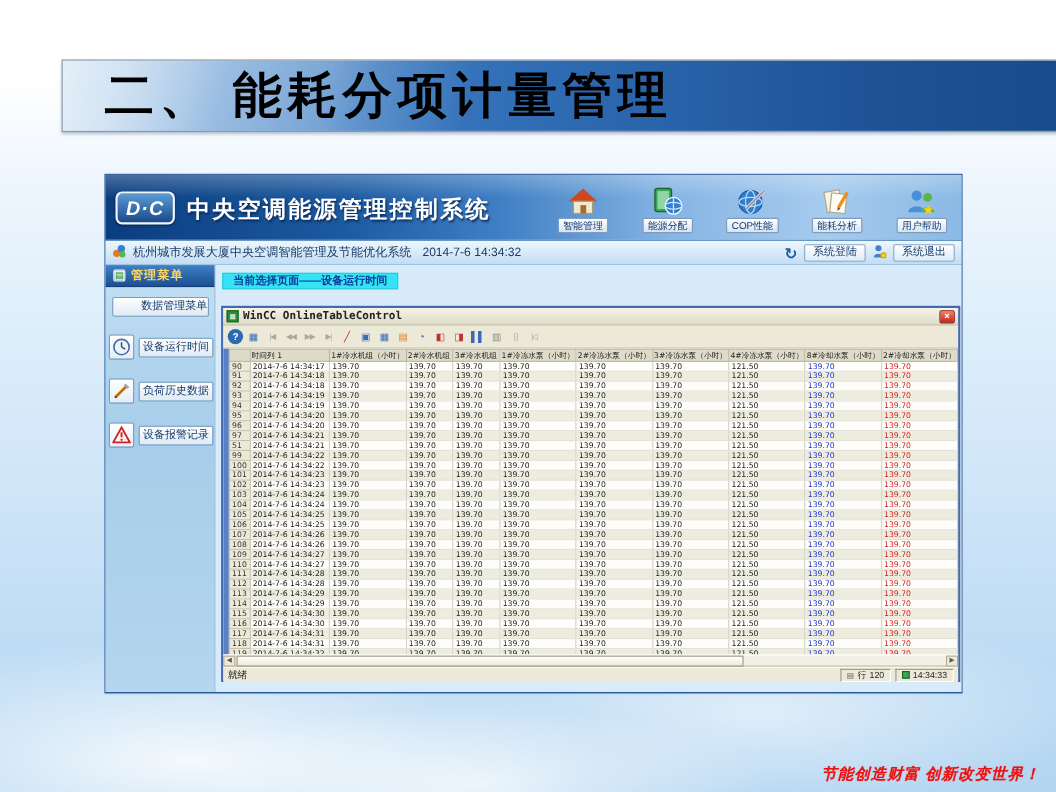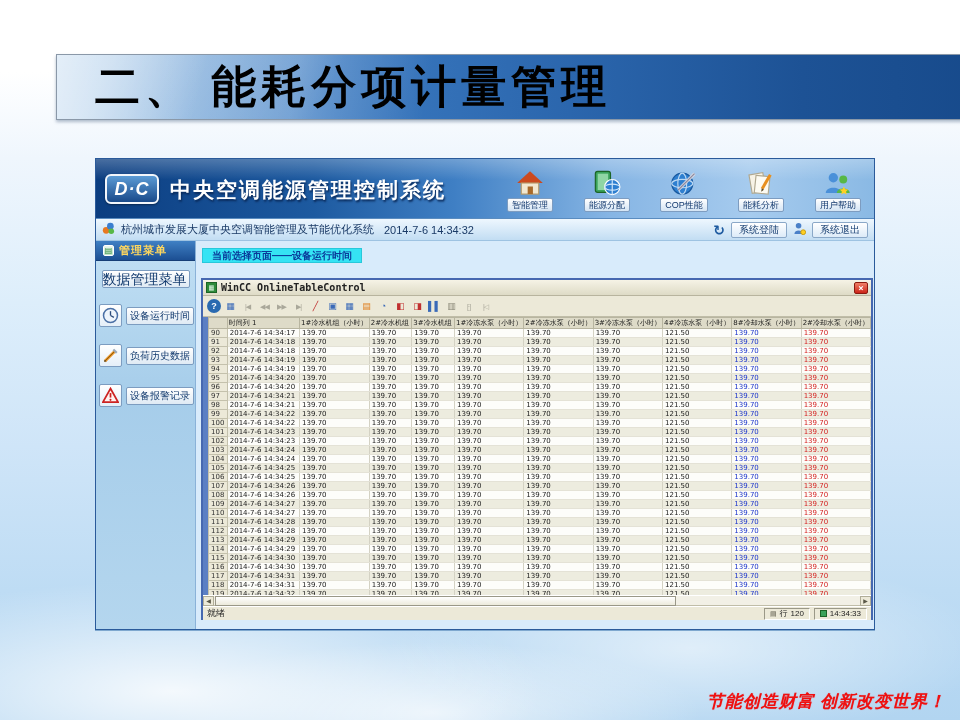--- a/index.html
+++ b/index.html
@@ -75,21 +75,21 @@
   .sidebar { width:100px; flex:0 0 auto; border-right:1px solid #8ab2d8;
     background:linear-gradient(180deg,#c2e0f4,#a6cdea 40%,#b4d6ee); }
   .sb-header { height:20px; display:flex; align-items:center; gap:5px; padding-left:7px;
     background:linear-gradient(180deg,#3f80c4,#1c4f93); border-bottom:1px solid #163e76; }
   .sb-header-label { color:#ffd75e; font-size:11px; font-weight:bold; letter-spacing:1px; }
   .sb-hicon { width:11px; height:11px; background:linear-gradient(#eaf6ee,#bfe3c8);
     border:1px solid #ffffff; border-radius:2px; display:inline-flex; align-items:center; justify-content:center;
     color:#2e8b3a; font-size:8px; line-height:8px; }
   .sb-menu-btn { display:block; margin:9px auto 16px; width:88px; height:18px;
     background:linear-gradient(#ffffff,#dfeaf4); border:1px solid #7c9cc0; border-radius:2px;
-    font-size:14px; color:#123a6e; text-align:left; line-height:16px; cursor:pointer;
+    font-size:10px; color:#123a6e; text-align:right; line-height:16px; cursor:pointer;
     box-shadow:1px 1px 0 rgba(255,255,255,.8) inset; }
   .sb-item { display:flex; align-items:center; gap:4px; margin:0 0 17px 3px; cursor:pointer; }
   .sb-icon { width:23px; height:23px; background:linear-gradient(#ffffff,#e4eef8);
     border:1px solid #7c9cc0; border-radius:2px; display:flex; align-items:center; justify-content:center; }
   .sb-item-label { width:68px; height:18px; background:linear-gradient(#ffffff,#dfeaf4);
     border:1px solid #7c9cc0; border-radius:2px; font-size:10px; color:#123a6e;
     text-align:center; line-height:16px; white-space:nowrap; }
 
   .main { flex:1; position:relative; background:#d8ebfb; min-width:0; }
   .crumb { position:absolute; left:6px; top:7px; width:160px; height:15px;
@@ -141,21 +141,21 @@
     background:#ece9d8; border-top:1px solid #fff; font-size:9px; color:#222; padding:0 4px; }
   .w-status-right { margin-left:auto; display:flex; gap:4px; }
   .sunk { border:1px solid; border-color:#9a9888 #ffffff #ffffff #9a9888;
     padding:0 5px; height:12px; display:flex; align-items:center; gap:3px; font-size:8px; color:#222; }
   .grid-glyph { color:#6a6858; font-size:7px; }
   .green-dot { width:7px; height:7px; background:#3aa35a; border:1px solid #1c6426; display:inline-block; }
 
   
   .slogan { position:absolute; right:14px; bottom:7px; color:#ef1010;
     font-family:"Liberation Serif","DejaVu Serif",serif; font-weight:bold; font-style:italic;
-    font-size:17px; letter-spacing:1px; white-space:nowrap;
+    font-size:14px; letter-spacing:1px; white-space:nowrap;
     text-shadow:0 0 1px rgba(239,16,16,.4); }
 </style>
 </head>
 <body>
 
 <div class="banner">
   <div class="banner-text">二、 能耗分项计量管理</div>
 </div>
 
 <div class="app">
@@ -446,21 +446,21 @@
                   <td style="color: rgb(26, 26, 26);">139.70</td>
                   <td style="color: rgb(26, 26, 26);">139.70</td>
                   <td style="color: rgb(26, 26, 26);">139.70</td>
                   <td style="color: rgb(26, 26, 26);">139.70</td>
                   <td style="color: rgb(26, 26, 26);">139.70</td>
                   <td style="color: rgb(26, 26, 26);">121.50</td>
                   <td style="color: rgb(28, 53, 204);">139.70</td>
                   <td style="color: rgb(212, 34, 34);">139.70</td>
                 </tr>
                 <tr>
-                  <td class="rn">98</td>
+                  <td class="rn">51</td>
                   <td>2014-7-6 14:34:21</td>
                   <td style="color: rgb(26, 26, 26);">139.70</td>
                   <td style="color: rgb(26, 26, 26);">139.70</td>
                   <td style="color: rgb(26, 26, 26);">139.70</td>
                   <td style="color: rgb(26, 26, 26);">139.70</td>
                   <td style="color: rgb(26, 26, 26);">139.70</td>
                   <td style="color: rgb(26, 26, 26);">139.70</td>
                   <td style="color: rgb(26, 26, 26);">121.50</td>
                   <td style="color: rgb(28, 53, 204);">139.70</td>
                   <td style="color: rgb(212, 34, 34);">139.70</td>

